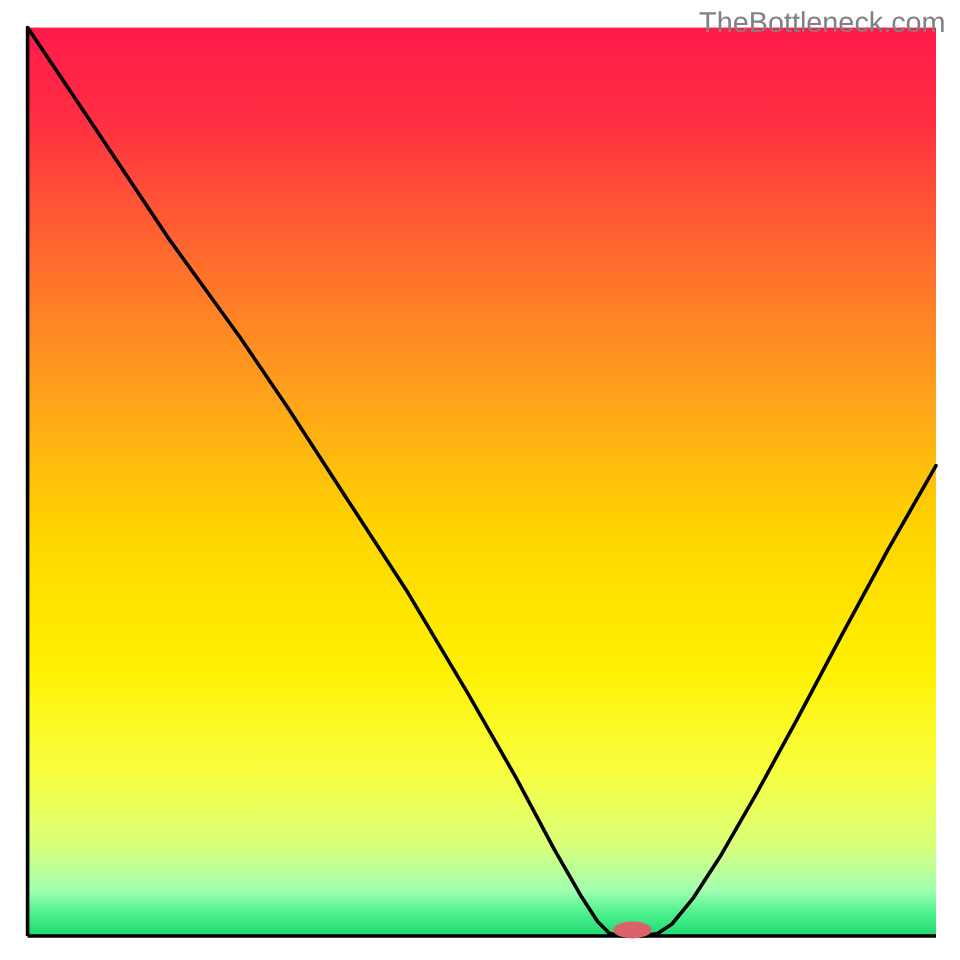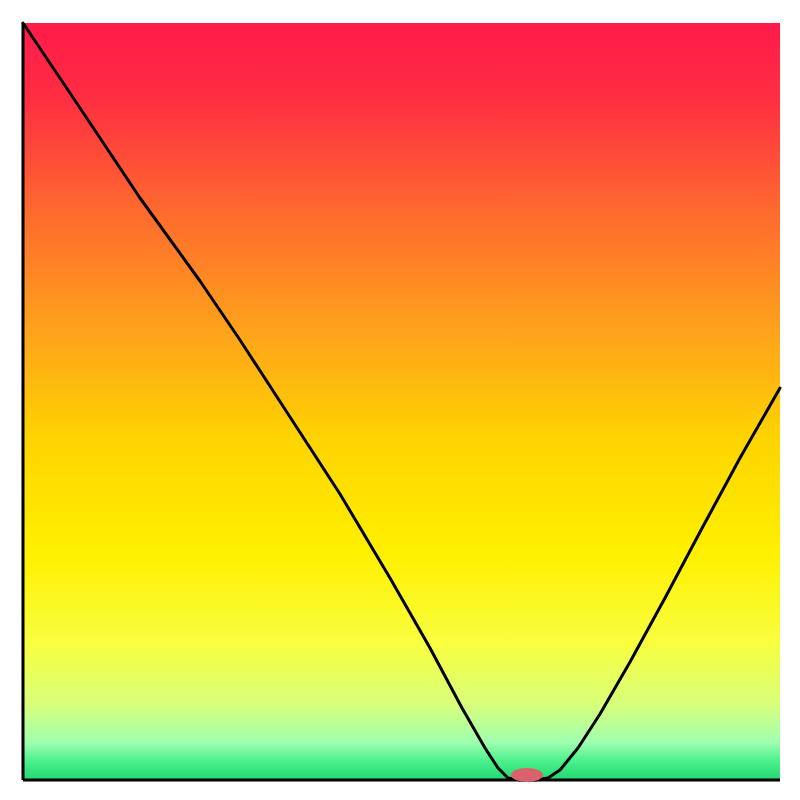--- a/index.html
+++ b/index.html
@@ -30,20 +30,21 @@
     position: absolute;
     top: 0;
     left: 0;
   }
 </style>
 </head>
 <body>
 
 <div class="chart-container">
 
+  <div class="watermark">TheBottleneck.com</div>
 
   <svg width="800" height="800" viewBox="0 0 800 800">
     <defs>
       <linearGradient id="bg-grad" x1="0" y1="0" x2="0" y2="1">
       <stop offset="0%" stop-color="#ff1a4a"></stop>
           <stop offset="10%" stop-color="#ff2e42"></stop>
           <stop offset="25%" stop-color="#ff6a2e"></stop>
           <stop offset="40%" stop-color="#ffa01c"></stop>
           <stop offset="55.00000000000001%" stop-color="#ffd400"></stop>
           <stop offset="70%" stop-color="#fff000"></stop>

